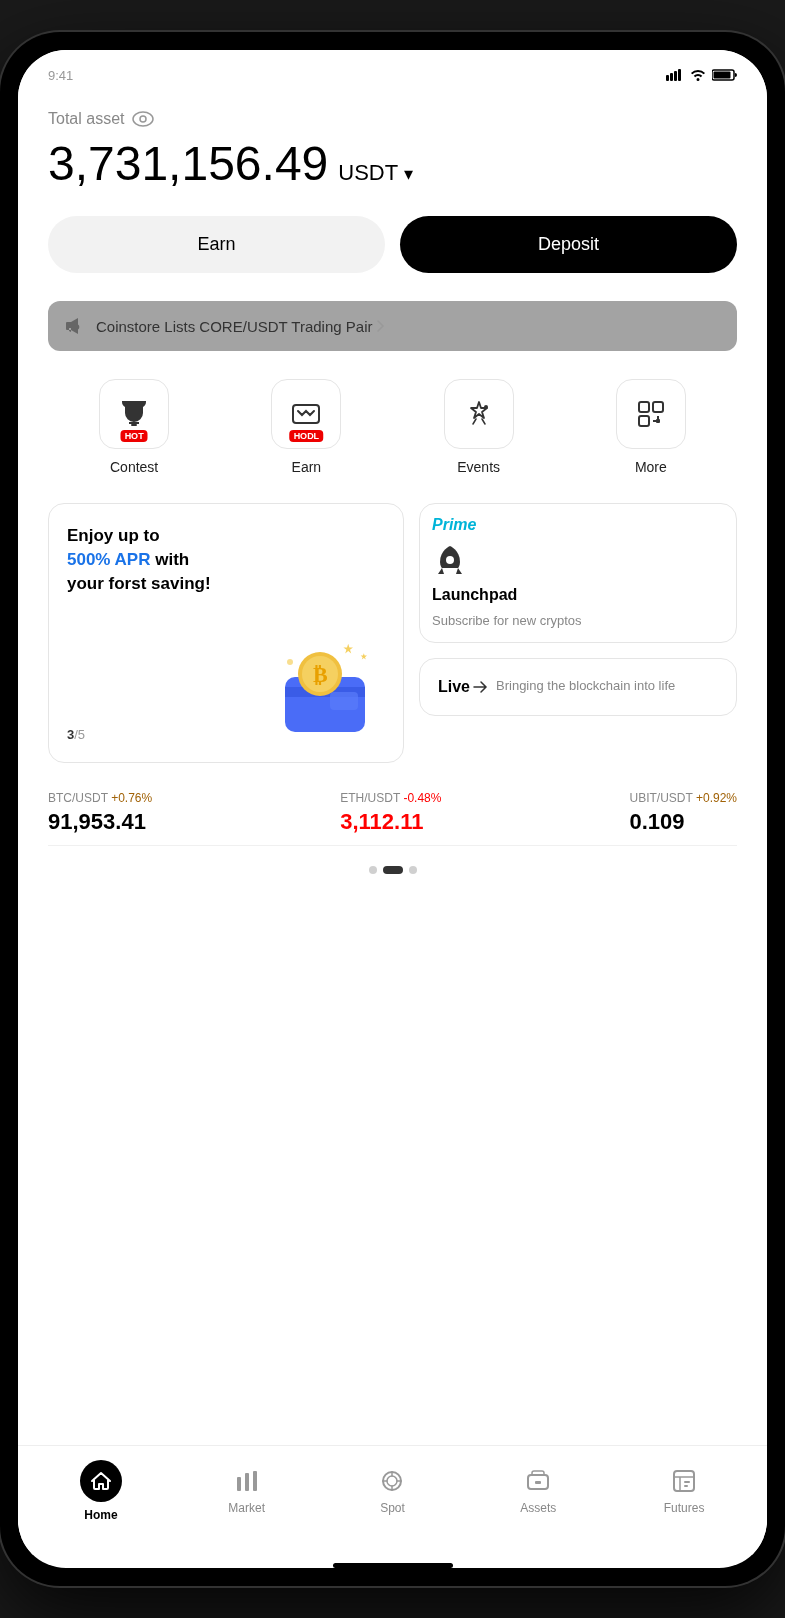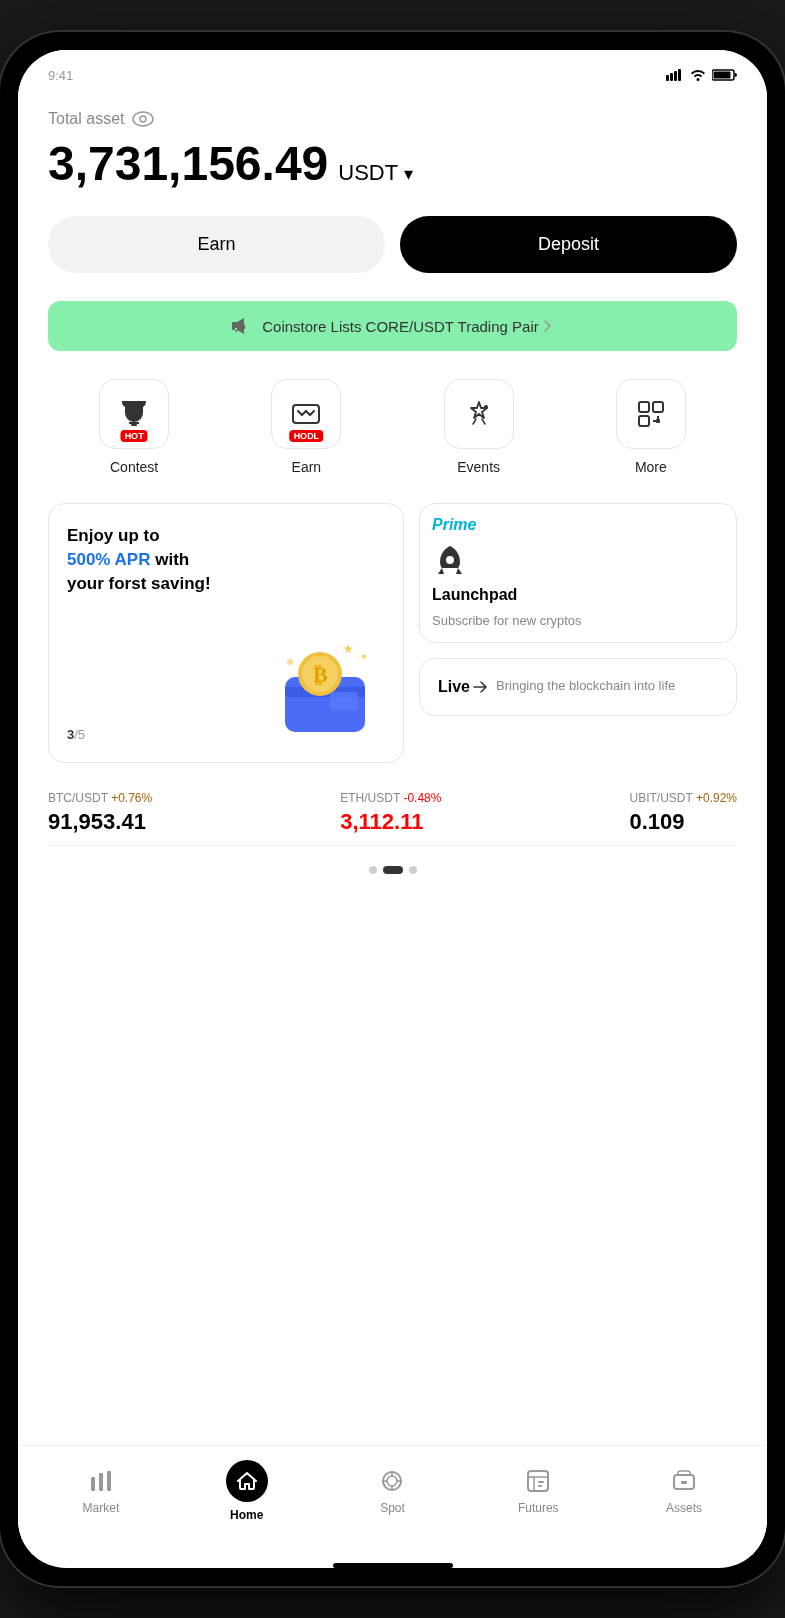--- a/index.html
+++ b/index.html
@@ -147,22 +147,22 @@
       padding: 18px;
       font-size: 18px;
       font-weight: 500;
       cursor: pointer;
       color: #fff;
     }
     
     .announcement {
       display: flex;
       align-items: center;
-      justify-content: center;
-      background: #86efac;
+      justify-content: flex-start;
+      background: #a3a3a3;
       border-radius: 12px;
       padding: 14px 16px;
       margin-bottom: 28px;
       cursor: pointer;
     }
     .announcement-left {
       display: flex;
       align-items: center;
       gap: 10px;
       font-size: 15px;
@@ -435,21 +435,21 @@
 
       <div class="total-asset-label">
         <span>Total asset</span>
         <svg width="22" height="16" viewBox="0 0 22 16">
           <ellipse cx="11" cy="8" rx="10" ry="7" stroke="#999" stroke-width="1.5" fill="none"></ellipse>
           <circle cx="11" cy="8" r="3" stroke="#999" stroke-width="1.5" fill="none"></circle>
         </svg>
       </div>
 
       <div class="asset-amount">
-        <span style="font-size:48px;font-weight:700;">3,731,156.49</span>
+        <span style="font-size:48px;font-weight:400;">3,731,156.49</span>
         <span class="asset-currency">
           <span>USDT</span>
           <span class="currency-dropdown"> ▾</span>
         </span>
       </div>
 
       <div class="action-buttons">
         <button class="btn-earn">Earn</button>
         <button class="btn-deposit">Deposit</button>
       </div>
@@ -610,64 +610,64 @@
         <div class="dot"></div>
         <div class="dot dot-active"></div>
         <div class="dot"></div>
       </div>
 
     </div>
 
     <div class="bottom-nav">
 
       <div class="nav-item">
+        <div class="nav-home-icon">
+          <svg width="24" height="24" viewBox="0 0 24 24">
+            <path d="M3 12L12 4l9 8M5 10v9a1 1 0 001 1h4v-5h4v5h4a1 1 0 001-1v-9" stroke="#fff" stroke-width="2" fill="none" stroke-linecap="round" stroke-linejoin="round"></path>
+          </svg>
+        </div>
+        <span class="nav-label-active">Home</span>
+      </div>
+
+      <div class="nav-item">
         <svg width="28" height="28" viewBox="0 0 28 28">
           <rect x="4" y="10" width="4" height="14" rx="1" fill="#999"></rect>
           <rect x="12" y="6" width="4" height="18" rx="1" fill="#999"></rect>
           <rect x="20" y="4" width="4" height="20" rx="1" fill="#999"></rect>
         </svg>
         <span class="nav-label">Market</span>
-      </div>
-
-      <div class="nav-item">
-        <div class="nav-home-icon">
-          <svg width="24" height="24" viewBox="0 0 24 24">
-            <path d="M3 12L12 4l9 8M5 10v9a1 1 0 001 1h4v-5h4v5h4a1 1 0 001-1v-9" stroke="#fff" stroke-width="2" fill="none" stroke-linecap="round" stroke-linejoin="round"></path>
-          </svg>
-        </div>
-        <span class="nav-label-active">Home</span>
       </div>
 
       <div class="nav-item">
         <svg width="28" height="28" viewBox="0 0 28 28">
           <circle cx="14" cy="14" r="9" stroke="#999" stroke-width="2" fill="none"></circle>
           <circle cx="14" cy="14" r="5" stroke="#999" stroke-width="1.5" fill="none"></circle>
           <path d="M14 5v4M14 19v4M5 14h4M19 14h4" stroke="#999" stroke-width="1.5" stroke-linecap="round"></path>
         </svg>
         <span class="nav-label">Spot</span>
+      </div>
+
+      <div class="nav-item">
+        <svg width="28" height="28" viewBox="0 0 28 28">
+          <rect x="4" y="8" width="20" height="14" rx="3" stroke="#999" stroke-width="2" fill="none"></rect>
+          <path d="M8 8V6a2 2 0 012-2h8a2 2 0 012 2v2" stroke="#999" stroke-width="1.5" fill="none"></path>
+          <rect x="11" y="14" width="6" height="3" rx="1" fill="#999"></rect>
+        </svg>
+        <span class="nav-label">Assets</span>
       </div>
 
       <div class="nav-item">
         <svg width="28" height="28" viewBox="0 0 28 28">
           <rect x="4" y="4" width="20" height="20" rx="3" stroke="#999" stroke-width="2" fill="none"></rect>
           <line x1="4" y1="10" x2="24" y2="10" stroke="#999" stroke-width="1.5"></line>
           <line x1="10" y1="10" x2="10" y2="24" stroke="#999" stroke-width="1.5"></line>
           <rect x="14" y="14" width="6" height="2" rx="1" fill="#999"></rect>
           <rect x="14" y="18" width="4" height="2" rx="1" fill="#999"></rect>
         </svg>
         <span class="nav-label">Futures</span>
       </div>
 
-      <div class="nav-item">
-        <svg width="28" height="28" viewBox="0 0 28 28">
-          <rect x="4" y="8" width="20" height="14" rx="3" stroke="#999" stroke-width="2" fill="none"></rect>
-          <path d="M8 8V6a2 2 0 012-2h8a2 2 0 012 2v2" stroke="#999" stroke-width="1.5" fill="none"></path>
-          <rect x="11" y="14" width="6" height="3" rx="1" fill="#999"></rect>
-        </svg>
-        <span class="nav-label">Assets</span>
-      </div>
-
     </div>
 
     <div class="home-bar"></div>
 
   </div>
 </div>
 
 </body></html>

